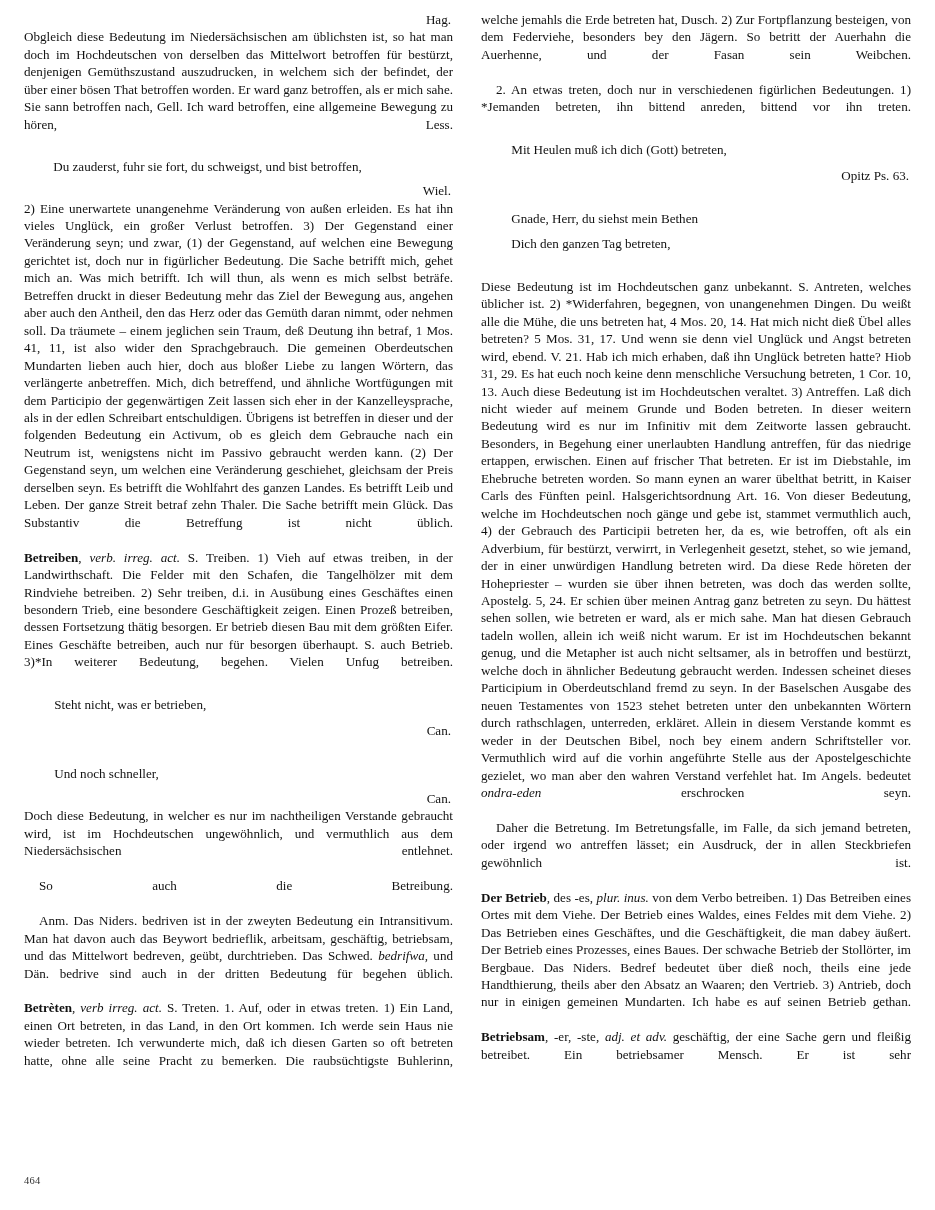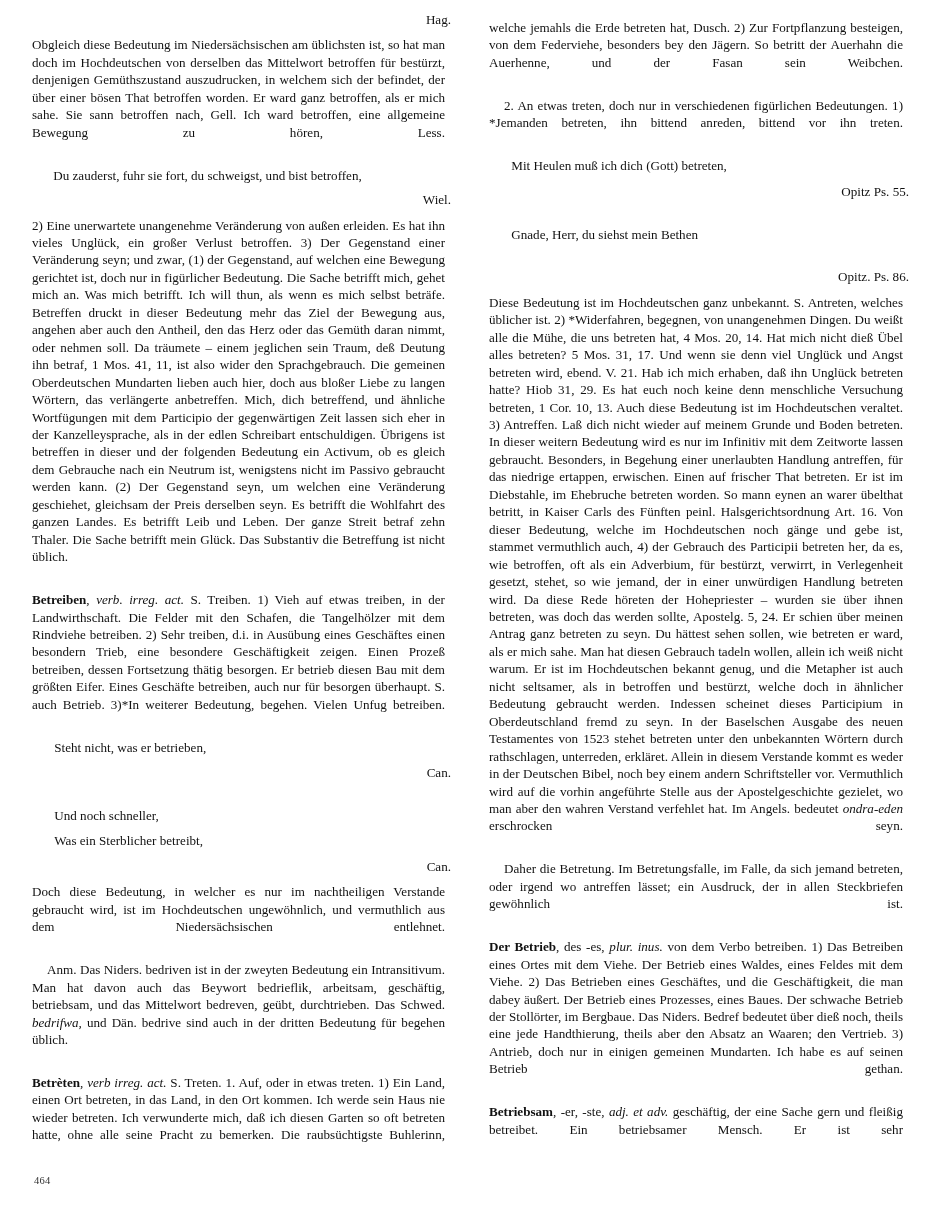--- a/index.html
+++ b/index.html
@@ -32,21 +32,21 @@
     font-size: 13.1px;
     line-height: 17.45px;
     text-align: justify;
     text-justify: inter-word;
     hyphens: none;
   }
   .col-right { width: 434px; }
 
   
   .p {
-    margin: 8px;
+    margin: 0;
     text-align: justify;
   }
   .p-indent { text-indent: 1.15em; }
 
   
   .p::after {
     content: "";
     display: inline-block;
     width: 100%;
   }
@@ -77,21 +77,21 @@
 
   b, .hw {
     font-weight: bold;
   }
   i, .it {
     font-style: italic;
   }
 
   .folio {
     position: absolute;
-    left: 34px;
+    left: 24px;
     top: 1175px;
     font-size: 10.5px;
     color: #333333;
     letter-spacing: 0.3px;
   }
 
   
   .page::before {
     content: "";
     position: absolute;
@@ -121,50 +121,50 @@
 
       <p class="p"><b class="hw">Betreiben</b><span>, </span><i class="it">verb. irreg. act.</i><span> S. Treiben. 1) Vieh auf etwas treiben, in der Landwirthschaft. Die Felder mit den Schafen, die Tangelhölzer mit dem Rindviehe betreiben. 2) Sehr treiben, d.i. in Ausübung eines Geschäftes einen besondern Trieb, eine besondere Geschäftigkeit zeigen. Einen Prozeß betreiben, dessen Fortsetzung thätig besorgen. Er betrieb diesen Bau mit dem größten Eifer. Eines Geschäfte betreiben, auch nur für besorgen überhaupt. S. auch Betrieb. 3)*In weiterer Bedeutung, begehen. Vielen Unfug betreiben.</span></p>
 
       <p class="verse">Steht nicht, was er betrieben,</p>
 
       <p class="attrib">Can.</p>
 
       <div class="blank"></div>
 
       <p class="verse">Und noch schneller,</p>
-      <p class="verse">Was ein Sterblicher betreibt,</p>
 
       <p class="attrib">Can.</p>
 
       <p class="p">Doch diese Bedeutung, in welcher es nur im nachtheiligen Verstande gebraucht wird, ist im Hochdeutschen ungewöhnlich, und vermuthlich aus dem Niedersächsischen entlehnet.</p>
 
+      <p class="p p-indent">So auch die Betreibung.</p>
 
       <p class="p p-indent"><span>Anm. Das Niders. bedriven ist in der zweyten Bedeutung ein Intransitivum. Man hat davon auch das Beywort bedrieflik, arbeitsam, geschäftig, betriebsam, und das Mittelwort bedreven, geübt, durchtrieben. Das Schwed. </span><i class="it">bedrifwa,</i><span> und Dän. bedrive sind auch in der dritten Bedeutung für begehen üblich.</span></p>
 
       <p class="p"><b class="hw">Betrèten</b><span>, </span><i class="it">verb irreg. act.</i><span> S. Treten. 1. Auf, oder in etwas treten. 1) Ein Land, einen Ort betreten, in das Land, in den Ort kommen. Ich werde sein Haus nie wieder betreten. Ich verwunderte mich, daß ich diesen Garten so oft betreten hatte, ohne alle seine Pracht zu bemerken. Die raubsüchtigste Buhlerinn,</span></p>
 
     </div>
 
     <div class="col col-right">
 
       <p class="p">welche jemahls die Erde betreten hat, Dusch. 2) Zur Fortpflanzung besteigen, von dem Federviehe, besonders bey den Jägern. So betritt der Auerhahn die Auerhenne, und der Fasan sein Weibchen.</p>
 
       <p class="p p-indent">2. An etwas treten, doch nur in verschiedenen figürlichen Bedeutungen. 1) *Jemanden betreten, ihn bittend anreden, bittend vor ihn treten.</p>
 
       <p class="verse">Mit Heulen muß ich dich (Gott) betreten,</p>
 
-      <p class="attrib">Opitz Ps. 55.</p>
+      <p class="attrib">Opitz Ps. 63.</p>
 
       <div class="blank"></div>
 
       <p class="verse">Gnade, Herr, du siehst mein Bethen</p>
+      <p class="verse">Dich den ganzen Tag betreten,</p>
 
       <div class="blank"></div>
 
-      <p class="attrib">Opitz. Ps. 86.</p>
 
       <p class="p"><span>Diese Bedeutung ist im Hochdeutschen ganz unbekannt. S. Antreten, welches üblicher ist. 2) *Widerfahren, begegnen, von unangenehmen Dingen. Du weißt alle die Mühe, die uns betreten hat, 4 Mos. 20, 14. Hat mich nicht dieß Übel alles betreten? 5 Mos. 31, 17. Und wenn sie denn viel Unglück und Angst betreten wird, ebend. V. 21. Hab ich mich erhaben, daß ihn Unglück betreten hatte? Hiob 31, 29. Es hat euch noch keine denn menschliche Versuchung betreten, 1 Cor. 10, 13. Auch diese Bedeutung ist im Hochdeutschen veraltet. 3) Antreffen. Laß dich nicht wieder auf meinem Grunde und Boden betreten. In dieser weitern Bedeutung wird es nur im Infinitiv mit dem Zeitworte lassen gebraucht. Besonders, in Begehung einer unerlaubten Handlung antreffen, für das niedrige ertappen, erwischen. Einen auf frischer That betreten. Er ist im Diebstahle, im Ehebruche betreten worden. So mann eynen an warer übelthat betritt, in Kaiser Carls des Fünften peinl. Halsgerichtsordnung Art. 16. Von dieser Bedeutung, welche im Hochdeutschen noch gänge und gebe ist, stammet vermuthlich auch, 4) der Gebrauch des Participii betreten her, da es, wie betroffen, oft als ein Adverbium, für bestürzt, verwirrt, in Verlegenheit gesetzt, stehet, so wie jemand, der in einer unwürdigen Handlung betreten wird. Da diese Rede höreten der Hohepriester – wurden sie über ihnen betreten, was doch das werden sollte, Apostelg. 5, 24. Er schien über meinen Antrag ganz betreten zu seyn. Du hättest sehen sollen, wie betreten er ward, als er mich sahe. Man hat diesen Gebrauch tadeln wollen, allein ich weiß nicht warum. Er ist im Hochdeutschen bekannt genug, und die Metapher ist auch nicht seltsamer, als in betroffen und bestürzt, welche doch in ähnlicher Bedeutung gebraucht werden. Indessen scheinet dieses Participium in Oberdeutschland fremd zu seyn. In der Baselschen Ausgabe des neuen Testamentes von 1523 stehet betreten unter den unbekannten Wörtern durch rathschlagen, unterreden, erkläret. Allein in diesem Verstande kommt es weder in der Deutschen Bibel, noch bey einem andern Schriftsteller vor. Vermuthlich wird auf die vorhin angeführte Stelle aus der Apostelgeschichte gezielet, wo man aber den wahren Verstand verfehlet hat. Im Angels. bedeutet </span><i class="it">ondra-eden</i><span> erschrocken seyn.</span></p>
 
       <p class="p p-indent">Daher die Betretung. Im Betretungsfalle, im Falle, da sich jemand betreten, oder irgend wo antreffen lässet; ein Ausdruck, der in allen Steckbriefen gewöhnlich ist.</p>
 
       <p class="p"><b class="hw">Der Betrieb</b><span>, des -es, </span><i class="it">plur. inus.</i><span> von dem Verbo betreiben. 1) Das Betreiben eines Ortes mit dem Viehe. Der Betrieb eines Waldes, eines Feldes mit dem Viehe. 2) Das Betrieben eines Geschäftes, und die Geschäftigkeit, die man dabey äußert. Der Betrieb eines Prozesses, eines Baues. Der schwache Betrieb der Stollörter, im Bergbaue. Das Niders. Bedref bedeutet über dieß noch, theils eine jede Handthierung, theils aber den Absatz an Waaren; den Vertrieb. 3) Antrieb, doch nur in einigen gemeinen Mundarten. Ich habe es auf seinen Betrieb gethan.</span></p>
 
       <p class="p"><b class="hw">Betriebsam</b><span>, -er, -ste, </span><i class="it">adj. et adv.</i><span> geschäftig, der eine Sache gern und fleißig betreibet. Ein betriebsamer Mensch. Er ist sehr</span></p>
 
     </div>

